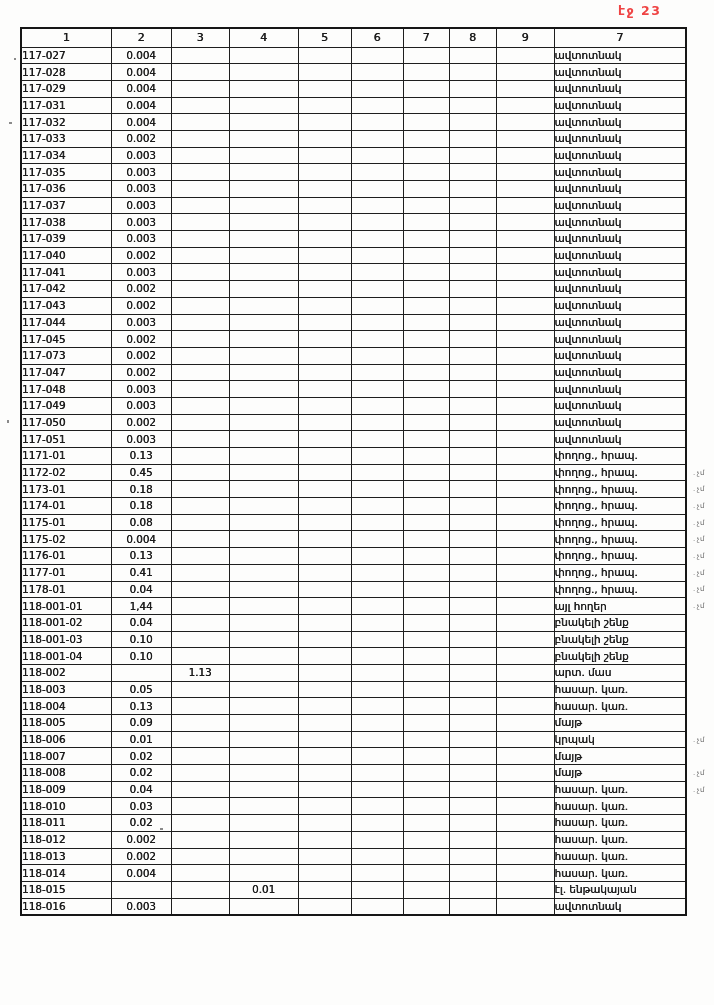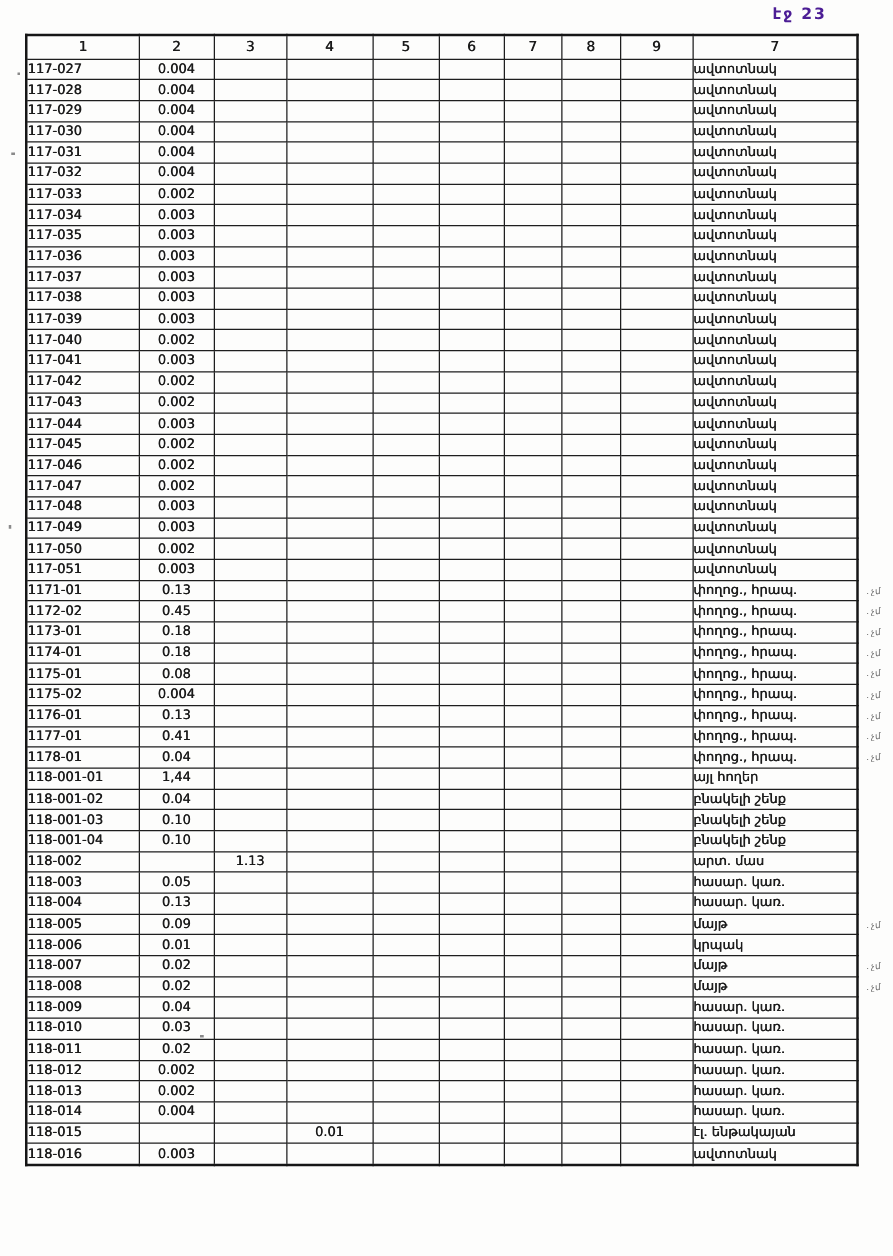--- a/index.html
+++ b/index.html
@@ -15,21 +15,21 @@
     color: #1b1b1b;
     overflow: hidden;
   }
   .page-label {
     position: absolute;
     top: 3px;
     left: 618px;
     font-size: 12.5px;
     font-weight: bold;
     letter-spacing: 1.5px;
-    color: #4c1d95;
+    color: #ef4444;
   }
   table.scan-table {
     position: absolute;
     left: 20px;
     top: 27px;
     width: 665px;
     border-collapse: collapse;
     table-layout: fixed;
   }
   table.scan-table th,
@@ -143,32 +143,20 @@
         <td class="c3"></td>
         <td class="c4"></td>
         <td class="c5"></td>
         <td class="c6"></td>
         <td class="c7"></td>
         <td class="c8"></td>
         <td class="c9"></td>
         <td class="c10">ավտոտնակ</td>
       </tr>
       <tr>
-        <td class="c1">117-030</td>
-        <td class="c2">0.004</td>
-        <td class="c3"></td>
-        <td class="c4"></td>
-        <td class="c5"></td>
-        <td class="c6"></td>
-        <td class="c7"></td>
-        <td class="c8"></td>
-        <td class="c9"></td>
-        <td class="c10">ավտոտնակ</td>
-      </tr>
-      <tr>
         <td class="c1">117-031</td>
         <td class="c2">0.004</td>
         <td class="c3"></td>
         <td class="c4"></td>
         <td class="c5"></td>
         <td class="c6"></td>
         <td class="c7"></td>
         <td class="c8"></td>
         <td class="c9"></td>
         <td class="c10">ավտոտնակ</td>
@@ -335,21 +323,21 @@
         <td class="c3"></td>
         <td class="c4"></td>
         <td class="c5"></td>
         <td class="c6"></td>
         <td class="c7"></td>
         <td class="c8"></td>
         <td class="c9"></td>
         <td class="c10">ավտոտնակ</td>
       </tr>
       <tr>
-        <td class="c1">117-046</td>
+        <td class="c1">117-073</td>
         <td class="c2">0.002</td>
         <td class="c3"></td>
         <td class="c4"></td>
         <td class="c5"></td>
         <td class="c6"></td>
         <td class="c7"></td>
         <td class="c8"></td>
         <td class="c9"></td>
         <td class="c10">ավտոտնակ</td>
       </tr>

